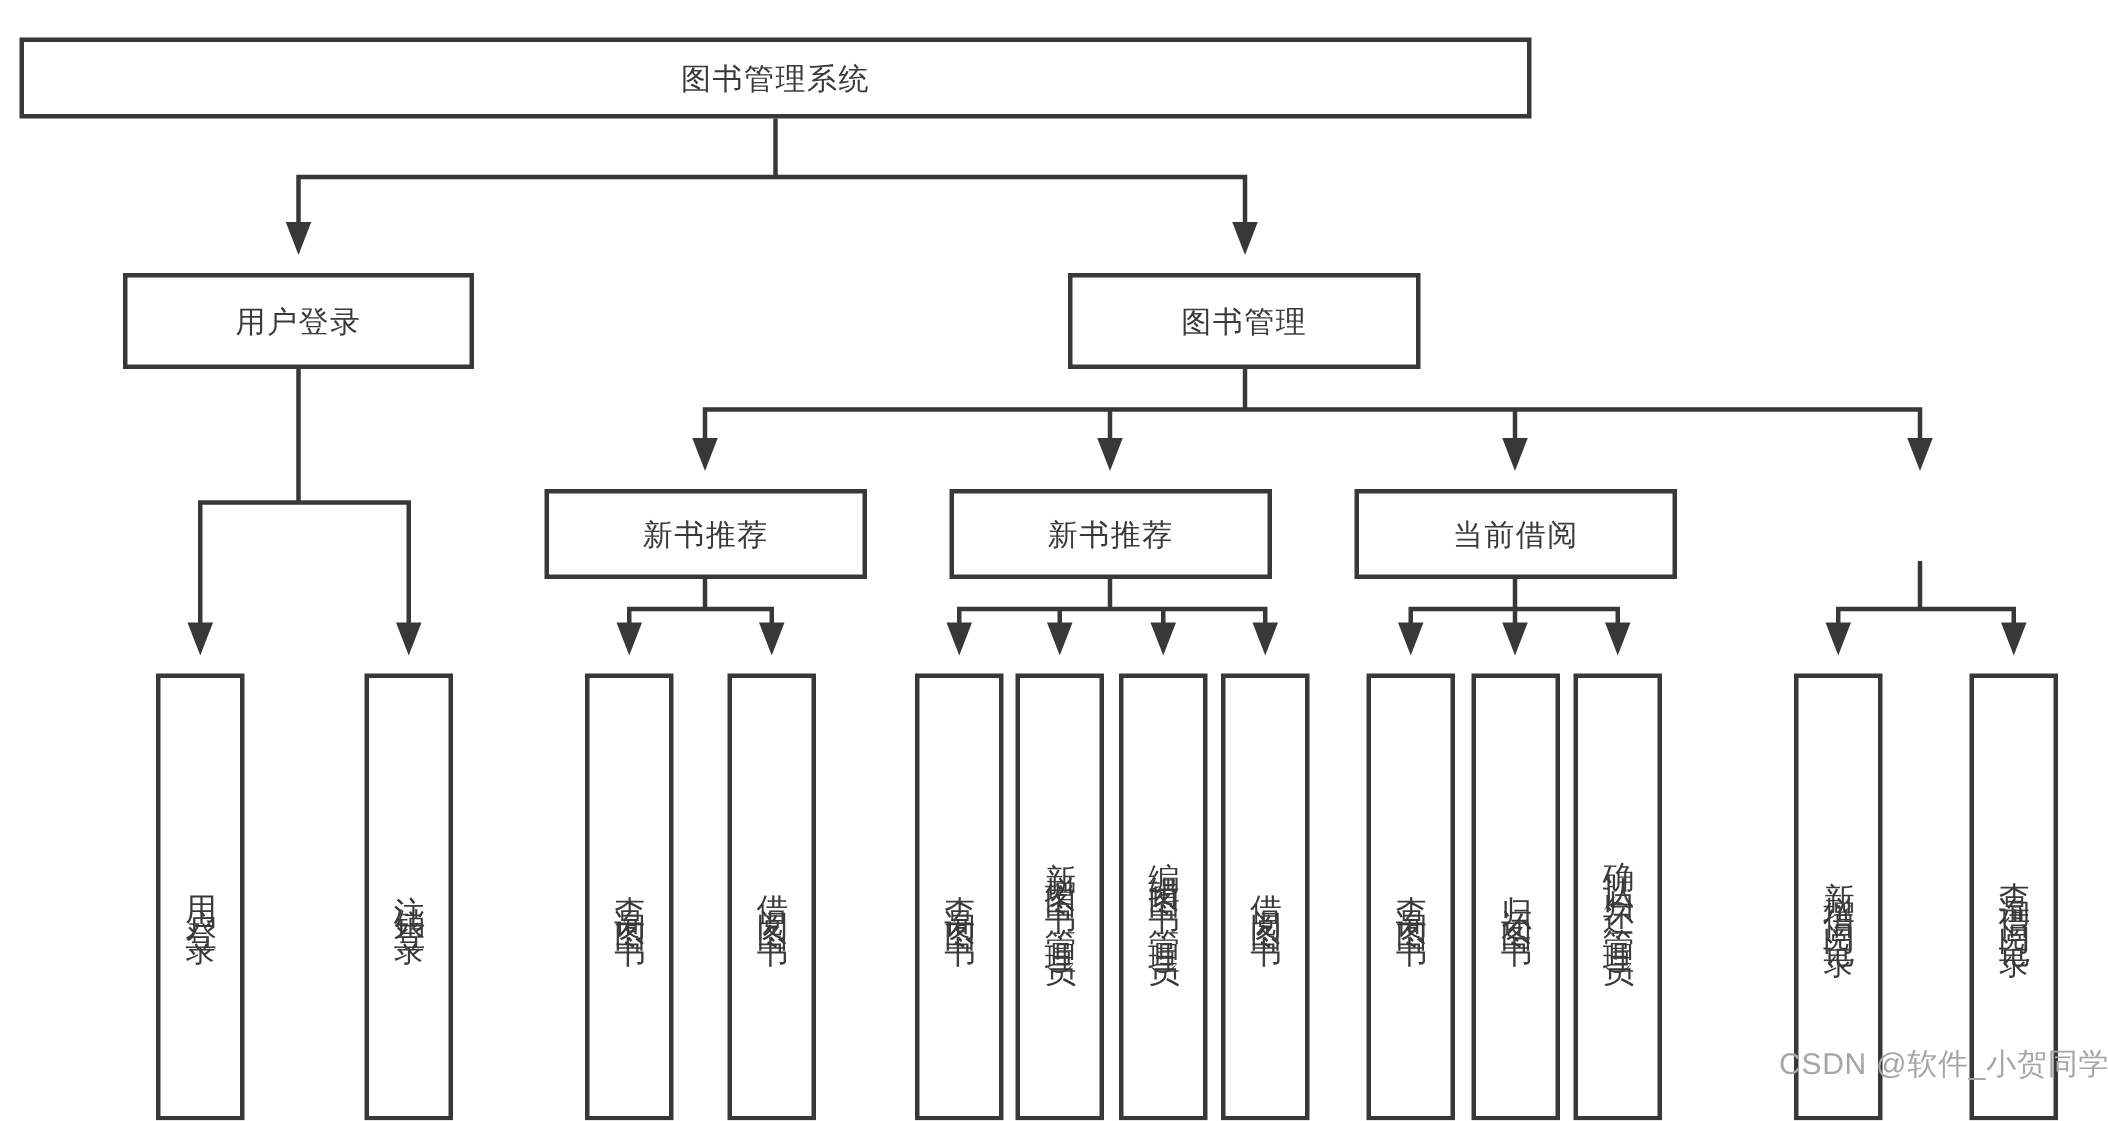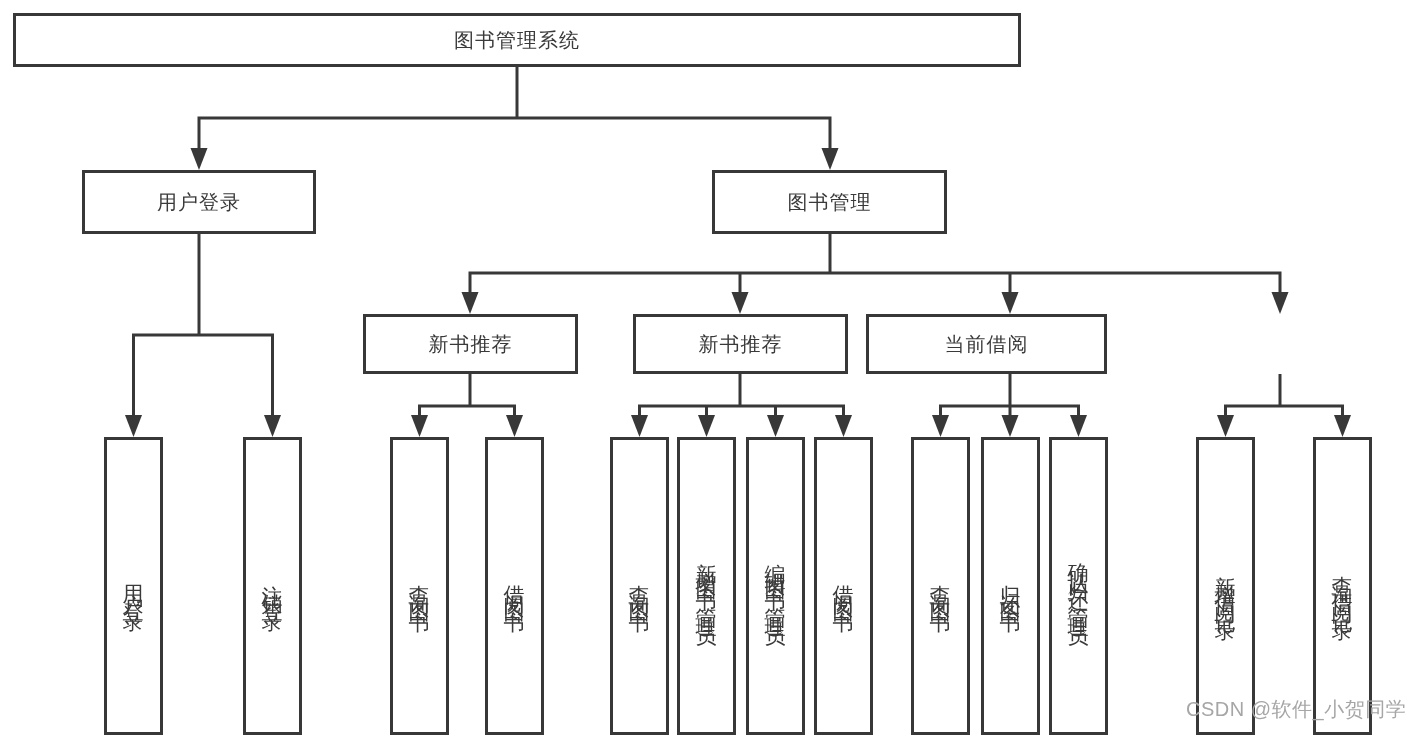--- a/index.html
+++ b/index.html
@@ -27,20 +27,21 @@
 
   .node {
     position: absolute;
     background: #ffffff;
     border: 3px solid #383838;
     color: #3a3a3a;
     display: flex;
     align-items: center;
     justify-content: center;
     z-index: 1;
+    margin-top: 12px;
   }
 
   .hbox {
     font-size: 20px;
     letter-spacing: 1px;
     white-space: nowrap;
   }
 
   .vbox .vtext {
     writing-mode: vertical-rl;
@@ -129,21 +130,21 @@
   <div class="node hbox" style="left:712px; top:170px; width:235px; height:64px;">
     <span>图书管理</span>
   </div>
 
   <div class="node hbox" style="left:363px; top:314px; width:215px; height:60px;">
     <span>新书推荐</span>
   </div>
   <div class="node hbox" style="left:633px; top:314px; width:215px; height:60px;">
     <span>新书推荐</span>
   </div>
-  <div class="node hbox" style="left:866px; top:314px; width:241px; height:60px;">
+  <div class="node hbox" style="left:903px; top:314px; width:215px; height:60px;">
     <span>当前借阅</span>
   </div>
 
   <div class="node vbox" style="left:104px; top:437px; width:59px; height:298px;">
     <span class="vtext">用户登录</span>
   </div>
   <div class="node vbox" style="left:243px; top:437px; width:59px; height:298px;">
     <span class="vtext">注销登录</span>
   </div>
 

